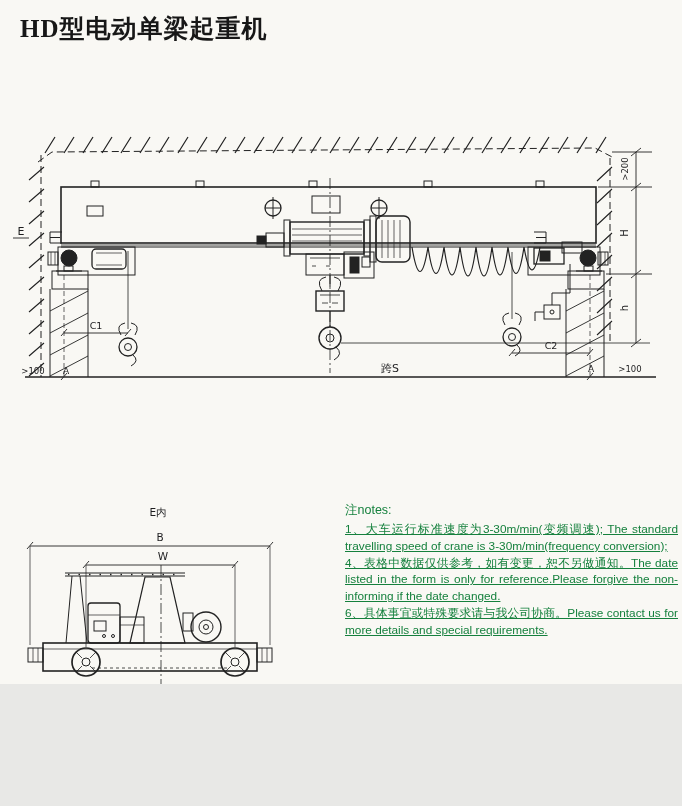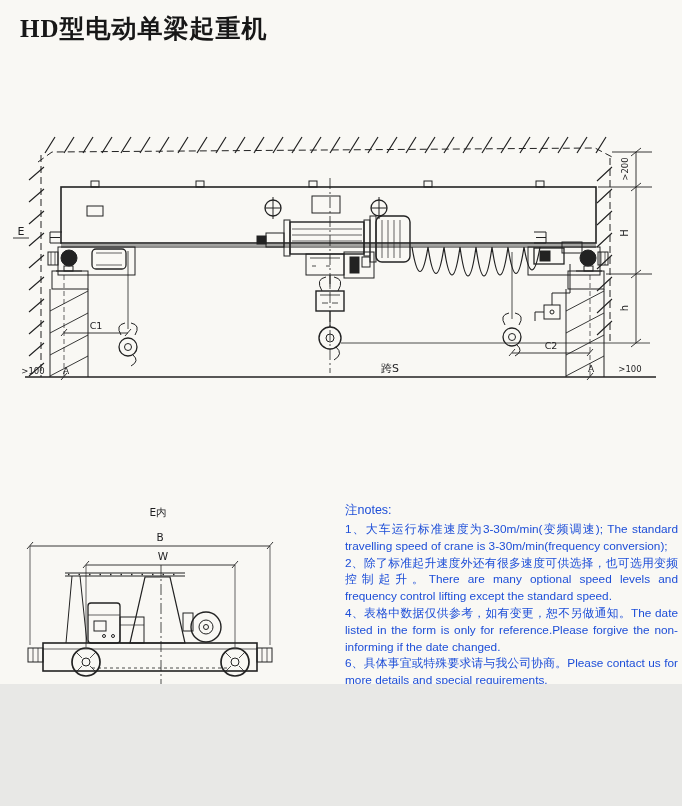--- a/index.html
+++ b/index.html
@@ -4,23 +4,23 @@
 <style>
   html,body{margin:0;padding:0;}
   body{background:#e8e8e6;font-family:"Liberation Sans","DejaVu Sans",sans-serif;}
   .page{position:relative;width:682px;height:684px;background:#f9f8f4;overflow:hidden;margin:0 auto;
         box-shadow:0 0 6px rgba(0,0,0,.25);}
   .title{position:absolute;left:20px;top:12px;font-family:"Liberation Serif","DejaVu Serif",serif;
          font-weight:700;font-size:25px;color:#171717;letter-spacing:1px;}
   svg{position:absolute;}
   svg text{font-family:"DejaVu Sans","Liberation Sans",sans-serif;fill:#1d1d1f;}
   .drawing line,.drawing path,.drawing rect,.drawing circle,.drawing polyline{vector-effect:none;}
-  .notes{position:absolute;left:345px;top:502px;width:333px;color:#1d4ed8;}
+  .notes{position:absolute;left:345px;top:502px;width:333px;color:#15803d;}
   .notes h4{margin:0 0 2px 0;font-size:12.5px;font-weight:400;}
-  .notes p{margin:0;font-size:11.8px;line-height:16.8px;text-align:justify;}
+  .notes p{margin:0;font-size:11.8px;line-height:16.8px;text-align:justify;text-decoration:underline;}
 </style>
 </head>
 <body>
 
 <div class="page">
 
   <div class="title">HD型电动单梁起重机</div>
 
   <svg class="drawing" style="left:0;top:95px" width="682" height="300" viewBox="0 0 682 300" fill="none" stroke="#222" stroke-width="1">
 
@@ -234,18 +234,17 @@
       <path d="M137,242 V256 M145,242 V256"></path>
       <path d="M136,256 C133,268 135,280 141,288 C147,280 149,268 146,256 Z" stroke-width="1.2"></path>
       <path d="M139,288 L141,297 L143,288"></path>
       <line x1="134" y1="264" x2="148" y2="264" stroke-width=".7"></line>
     </g>
   </svg>
 
   <div class="notes">
     <h4>注notes:</h4>
     <p>1、大车运行标准速度为3-30m/min(变频调速); The standard travelling speed of crane is 3-30m/min(frequency conversion);</p>
-    <p>2、除了标准起升速度外还有很多速度可供选择，也可选用变频控制起升。There are many optional speed levels and frequency control lifting except the standard speed.</p>
     <p>4、表格中数据仅供参考，如有变更，恕不另做通知。The date listed in the form is only for reference.Please forgive the non-informing if the date changed.</p>
     <p>6、具体事宜或特殊要求请与我公司协商。Please contact us for more details and special requirements.</p>
   </div>
 
 </div>
 
 </body></html>

